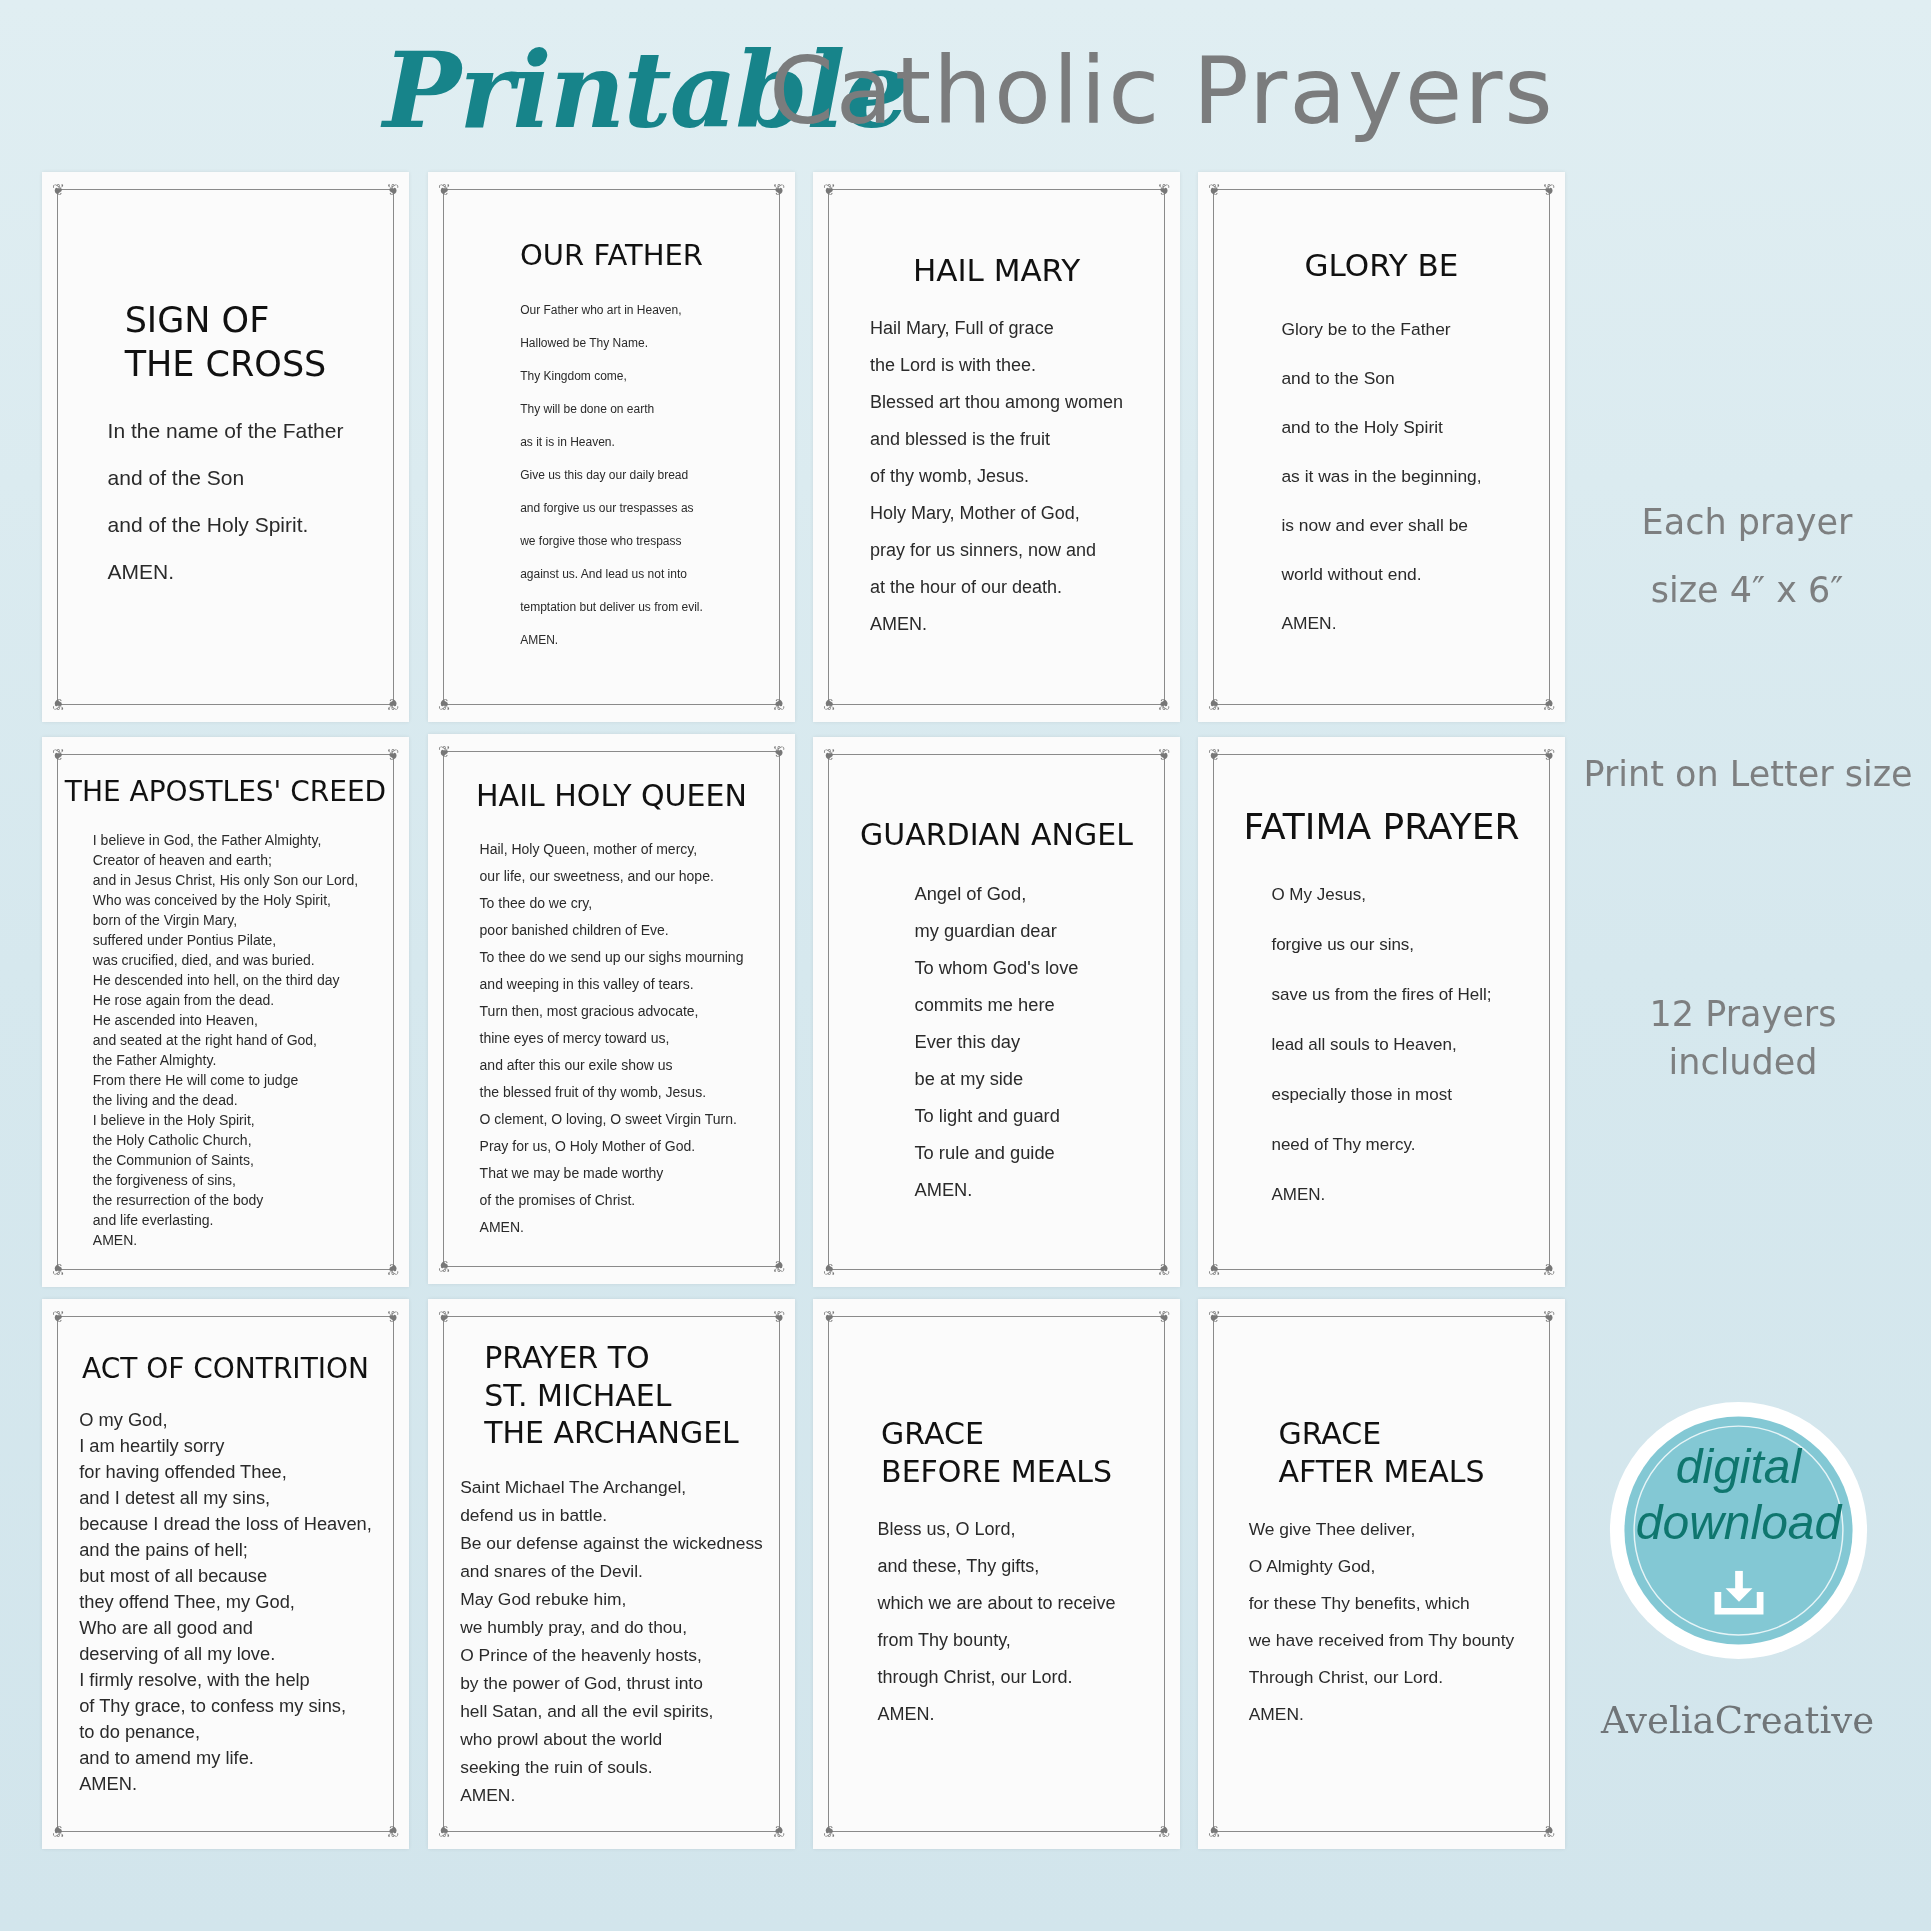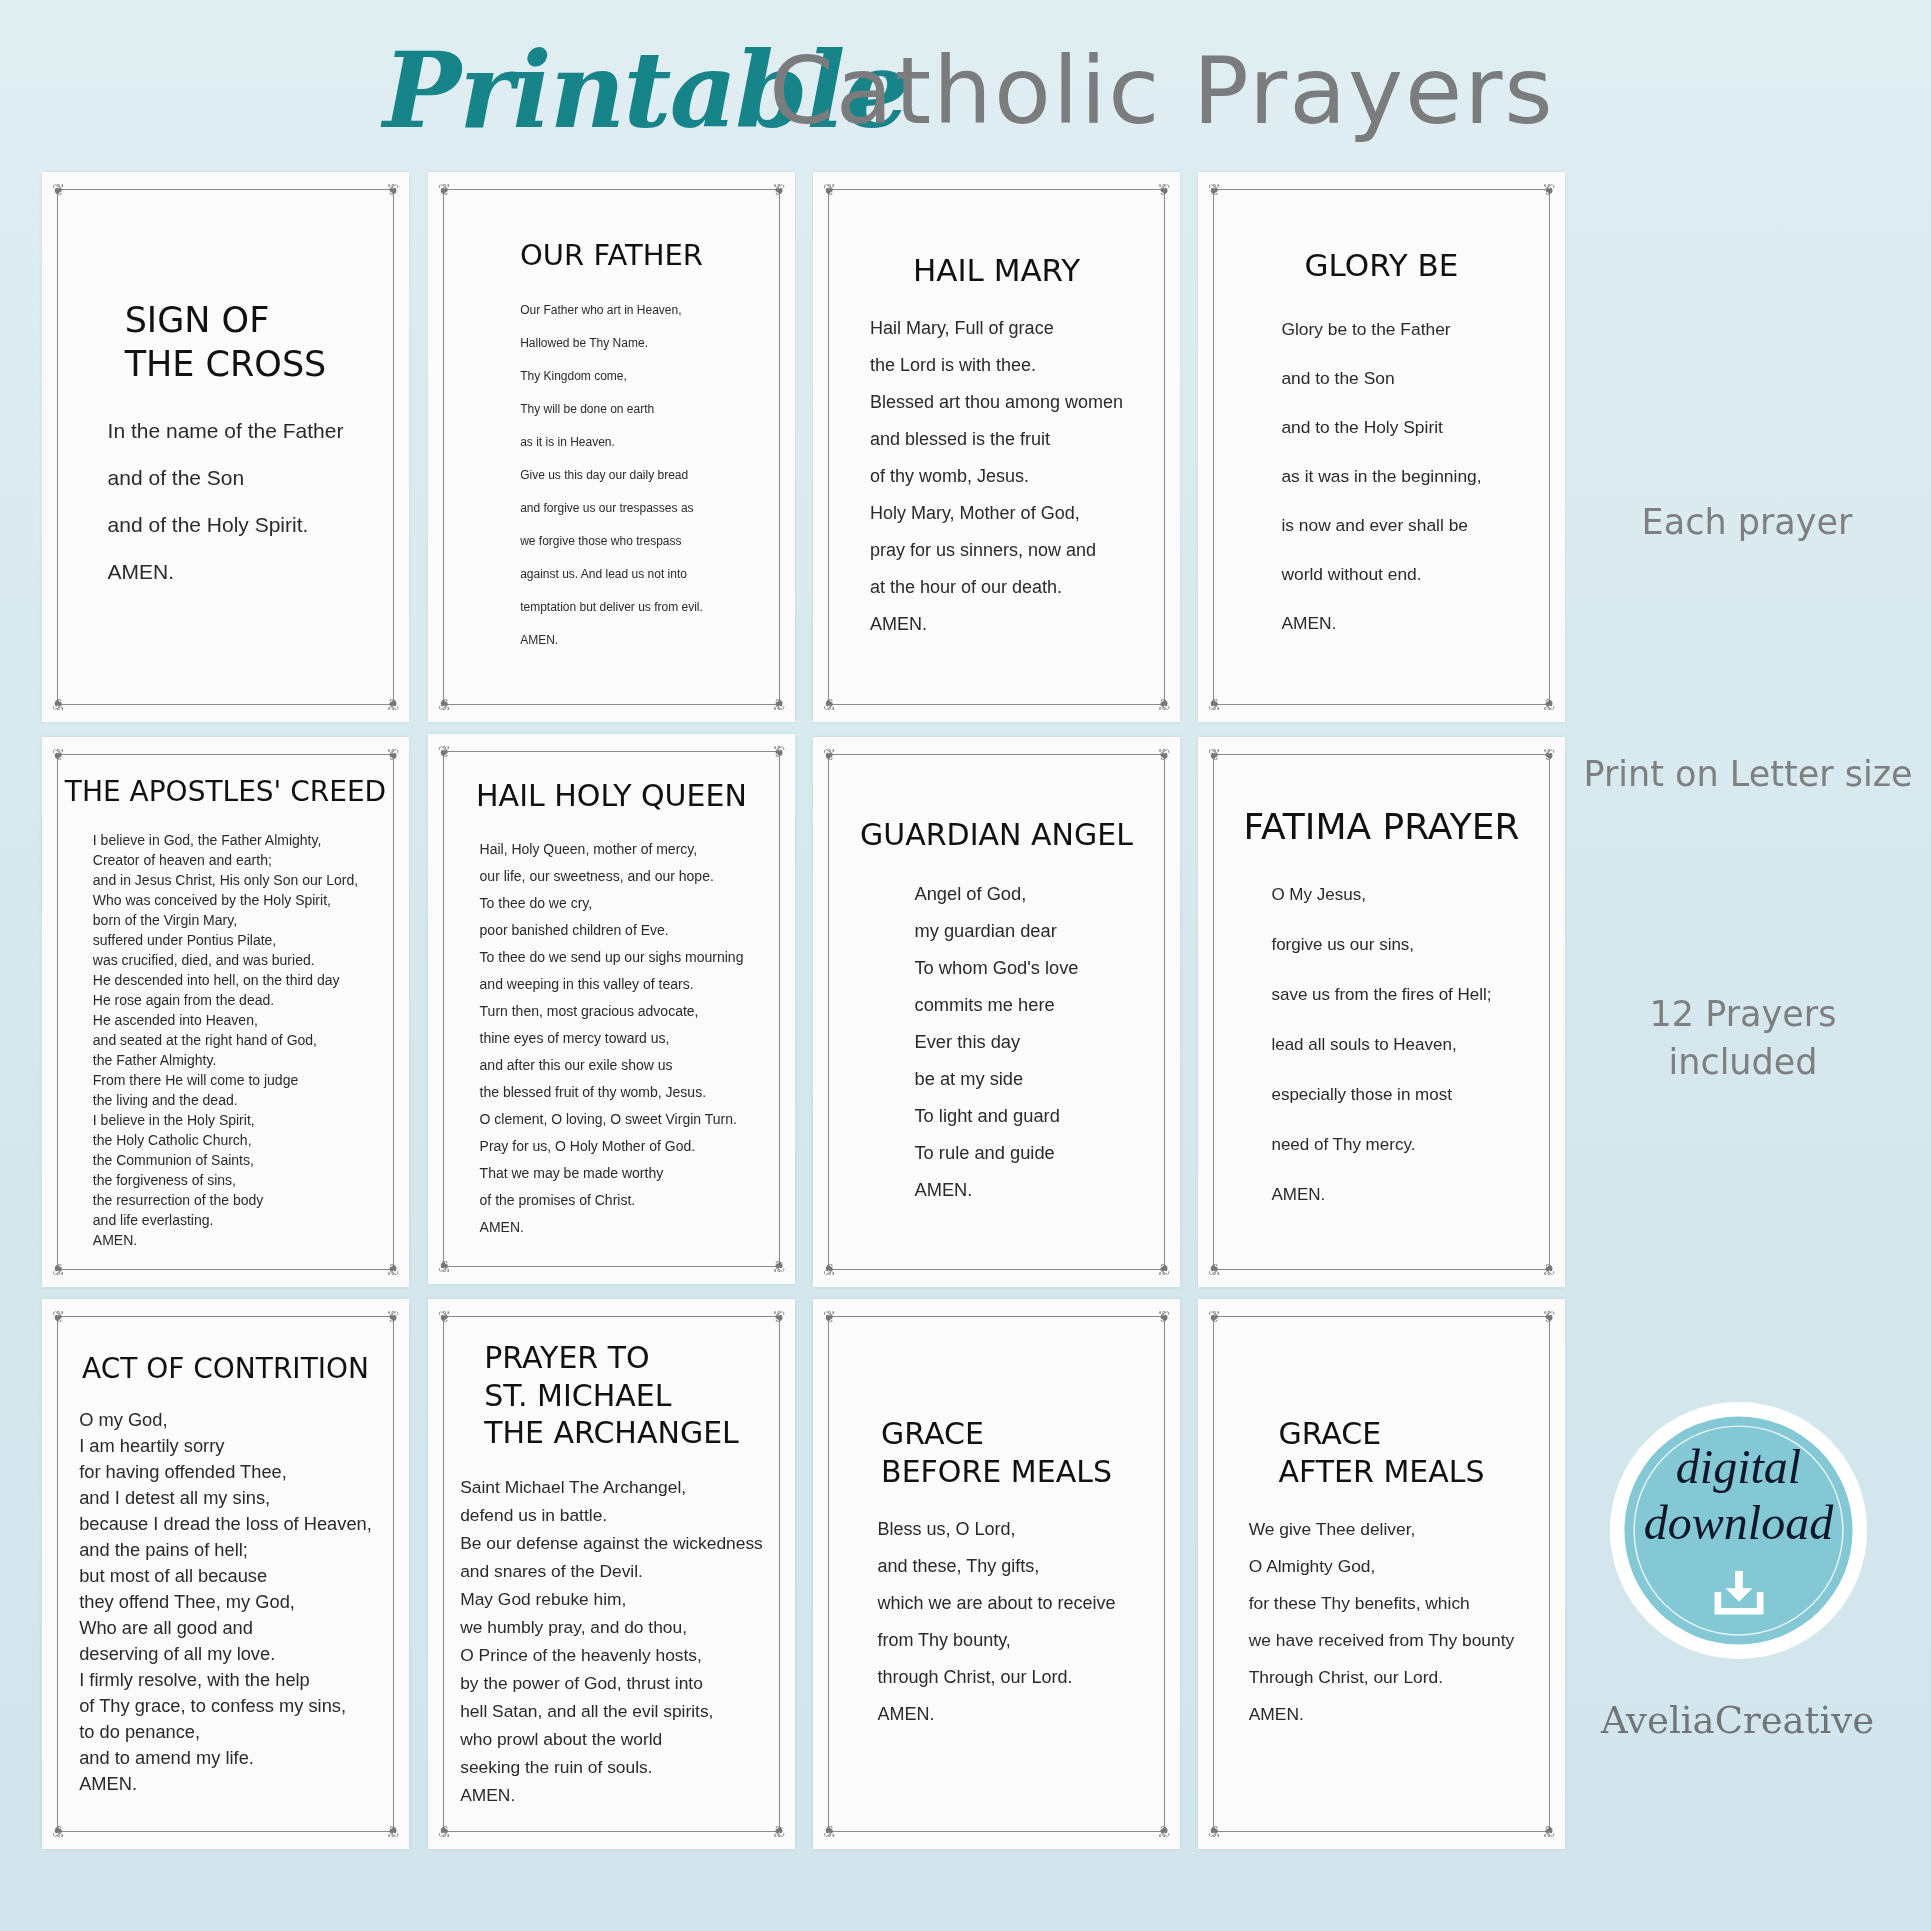--- a/index.html
+++ b/index.html
@@ -50,22 +50,22 @@
   .card-body { font-family: "Liberation Sans", sans-serif; color: #2a2a2a; }
   .card-body div { white-space: nowrap; }
   .side-text {
     position: absolute; color: #7d7f80; font-family: "DejaVu Sans", sans-serif;
     font-size: 35px; text-align: center; width: 328px;
   }
   .badge {
     position: absolute; left: 1608px; top: 1400px; width: 261px; height: 261px;
   }
   .badge-text {
-    position: absolute; left: 0; width: 261px; text-align: center; color: #0f172a;
-    font-family: Liberation Serif, serif; font-style: italic; font-size: 48px;
+    position: absolute; left: 0; width: 261px; text-align: center; color: #0f766e;
+    font-family: Liberation Sans, sans-serif; font-style: italic; font-size: 48px;
   }
   .brand {
     position: absolute; left: 1583px; top: 1699px; width: 309px; text-align: center;
     font-family: "DejaVu Serif", serif; font-size: 37px; color: #707578;
   }
 </style>
 </head>
 <body>
 
 <div class="title">
@@ -342,20 +342,21 @@
           <div>we have received from Thy bounty</div>
           <div>Through Christ, our Lord.</div>
           <div>AMEN.</div>
       </div>
     </div>
     </div>
   </div>
 
 <div class="side-text" style="left:1583px; top:488px; line-height:68px;">
   <div>Each prayer</div>
+  <div>size 4″ x 6″</div>
 </div>
 <div class="side-text" style="left:1583px; top:739px; line-height:70px; width:348px; left:1574px;">
   <div>Print on Letter size</div>
 </div>
 <div class="side-text" style="left:1579px; top:990px; line-height:48px;">
   <div>12 Prayers</div>
   <div>included</div>
 </div>
 
 <div class="badge">

